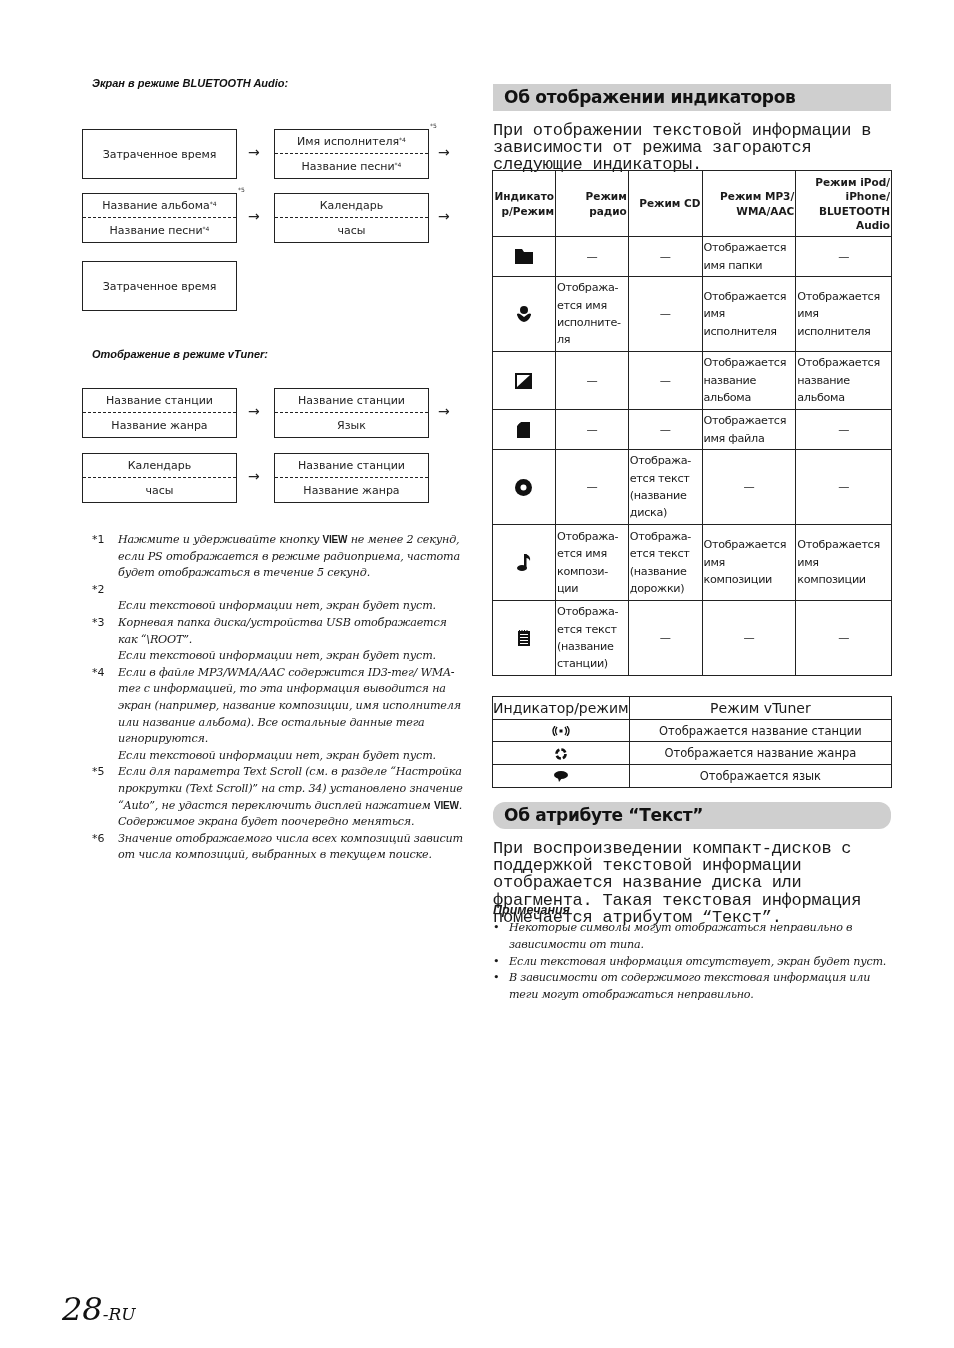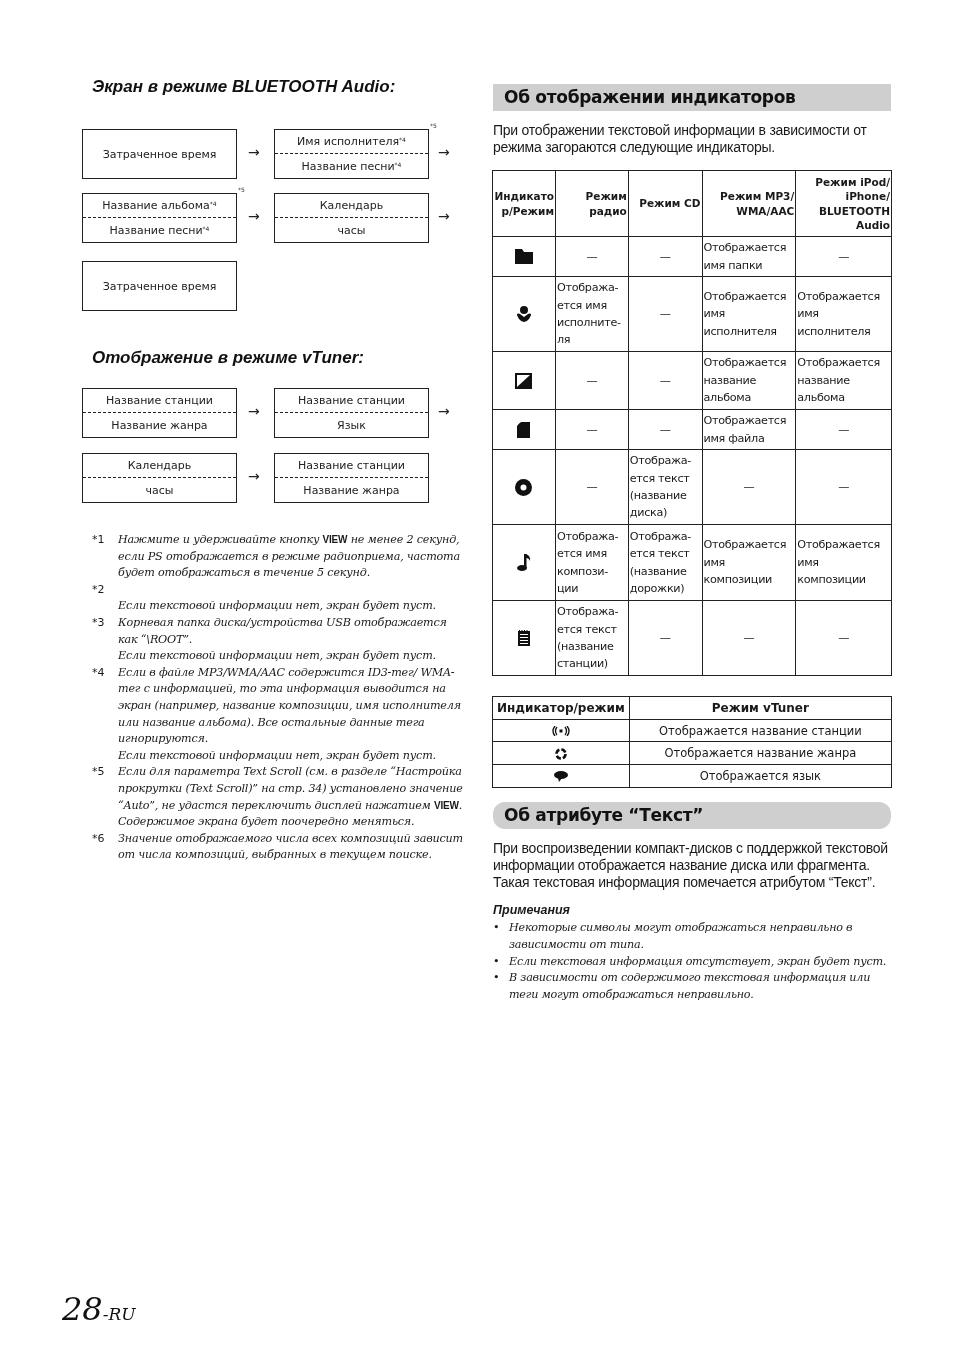--- a/index.html
+++ b/index.html
@@ -2,48 +2,48 @@
 <html><head>
 <meta charset="utf-8">
 <style>
   * { box-sizing: border-box; margin: 0; padding: 0; }
   html, body { width: 954px; height: 1348px; background: #ffffff; }
   body { position: relative; font-family: "DejaVu Sans", sans-serif; color: #1a1a1a; overflow: hidden; }
 
   .abs { position: absolute; }
 
   
-  .subhead { font-family: "Liberation Sans", sans-serif; font-weight: bold; font-style: italic; font-size: 17px; color: #111; }
+  .subhead { font-family: "Liberation Sans", sans-serif; font-weight: bold; font-style: italic; font-size: 11px; color: #111; }
   .dbox { position: absolute; border: 1px solid #222; width: 155px; height: 50px; font-family: "DejaVu Sans", sans-serif; font-size: 11px; color: #222; text-align: center; }
   .dbox.single { display: flex; align-items: center; justify-content: center; }
   .dbox .half { height: 24px; display: flex; align-items: center; justify-content: center; }
   .dbox .half.top { border-bottom: 1px dashed #222; }
   .dbox sup { font-size: 6px; vertical-align: top; position: relative; top: -2px; }
   .arrow { position: absolute; font-size: 14px; color: #222; font-family: "DejaVu Sans", sans-serif; }
   .stars { position: absolute; font-size: 6px; color: #333; }
 
   .fn { position: absolute; left: 92px; width: 372px; font-family: "DejaVu Serif", serif; font-style: italic; font-size: 11.2px; line-height: 16.6px; color: #1a1a1a; }
   .fn-item { display: flex; }
   .fn-mark { width: 26px; flex: none; font-family: "DejaVu Sans", sans-serif; font-style: normal; font-size: 11px; }
   .fn-body { flex: 1; letter-spacing: -0.2px; }
   .fn-body b { font-family: Liberation Sans, sans-serif; font-style: normal; font-weight: bold; font-size: 10px; }
 
   
   .sec-title { position: absolute; left: 493px; width: 398px; height: 27px; background: #cfcfcf; font-family: "DejaVu Sans", sans-serif; font-weight: bold; font-size: 17px; line-height: 27px; padding-left: 11px; color: #111; letter-spacing: -0.3px; }
-  .para { position: absolute; left: 493px; width: 398px; font-family: Liberation Sans, sans-serif; font-size: 14px; line-height: 17.2px; color: #1a1a1a; letter-spacing: -0.25px; }
+  .para { position: absolute; left: 493px; width: 398px; font-family: Liberation Mono, monospace; font-size: 17px; line-height: 17.2px; color: #1a1a1a; letter-spacing: -0.25px; }
 
   table.ind { position: absolute; left: 492px; top: 170px; width: 400px; border-collapse: collapse; font-family: "DejaVu Sans", sans-serif; font-size: 11.2px; color: #1a1a1a; }
   table.ind th, table.ind td { border: 1px solid #222; }
   table.ind th { font-weight: bold; font-size: 10.5px; text-align: right; line-height: 14.5px; height: 66px; padding: 0 1px; }
   table.ind td { line-height: 17.4px; vertical-align: middle; padding: 0 1px; letter-spacing: -0.3px; }
   table.ind td.icon-cell, table.ind td.dash { text-align: center; }
 
   table.vt { position: absolute; left: 492px; top: 696px; width: 400px; border-collapse: collapse; font-family: "DejaVu Sans", sans-serif; font-size: 11.5px; color: #1a1a1a; }
   table.vt th, table.vt td { border: 1px solid #222; text-align: center; height: 22.7px; }
-  table.vt th { font-weight: bold; font-size: 12px; margin-top: 12px; }
+  table.vt th { font-weight: normal; font-size: 14px; margin-top: 12px; }
 
   .notes-title { position: absolute; left: 493px; top: 903px; font-family: "Liberation Sans", sans-serif; font-weight: bold; font-style: italic; font-size: 12.5px; }
   .notes { position: absolute; left: 493px; top: 920px; width: 398px; font-family: "DejaVu Serif", serif; font-style: italic; font-size: 11.2px; line-height: 16.8px; letter-spacing: -0.25px; }
   .note { display: flex; }
   .note .bullet { width: 16px; flex: none; font-style: normal; }
 
   .pagenum { position: absolute; left: 62px; top: 1290px; font-family: "DejaVu Serif", serif; font-style: italic; color: #111; }
   .pagenum .num { font-size: 32px; }
   .pagenum .suffix { font-size: 17px; }
 

